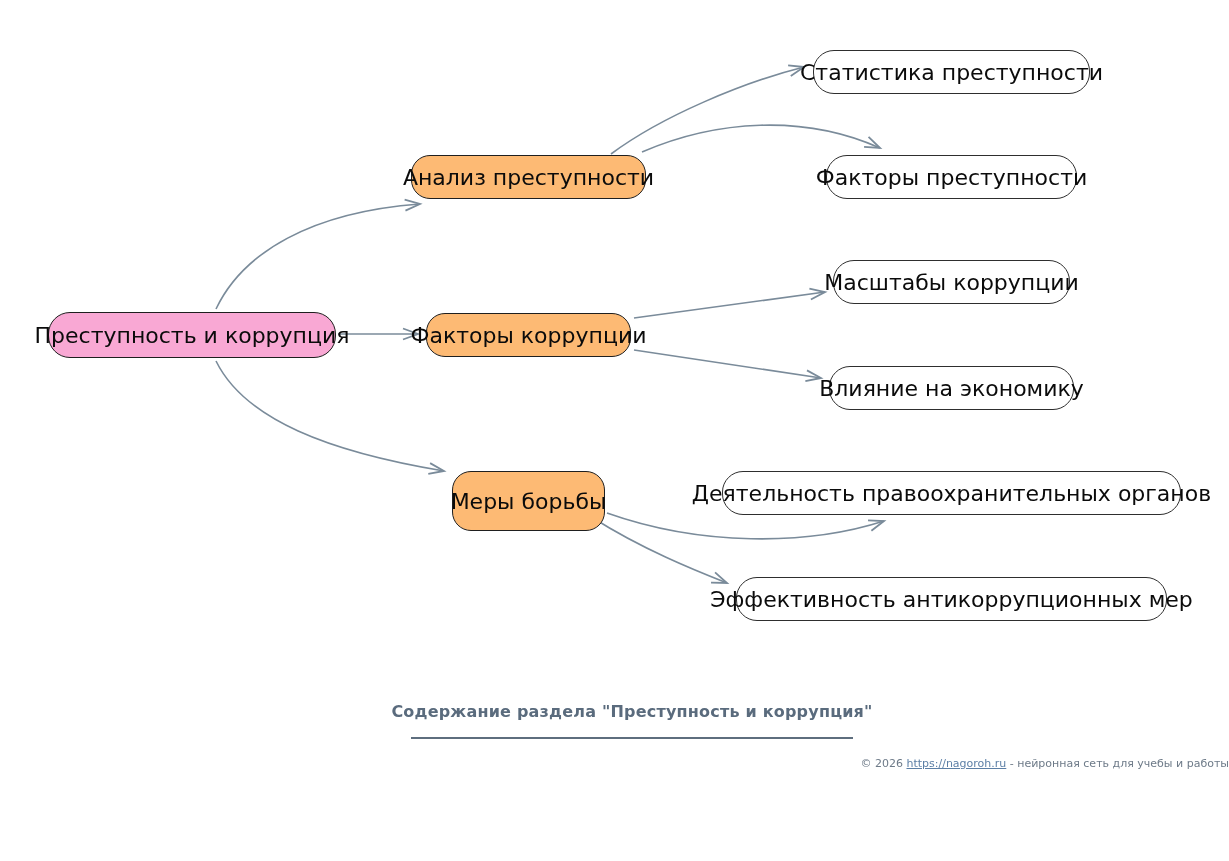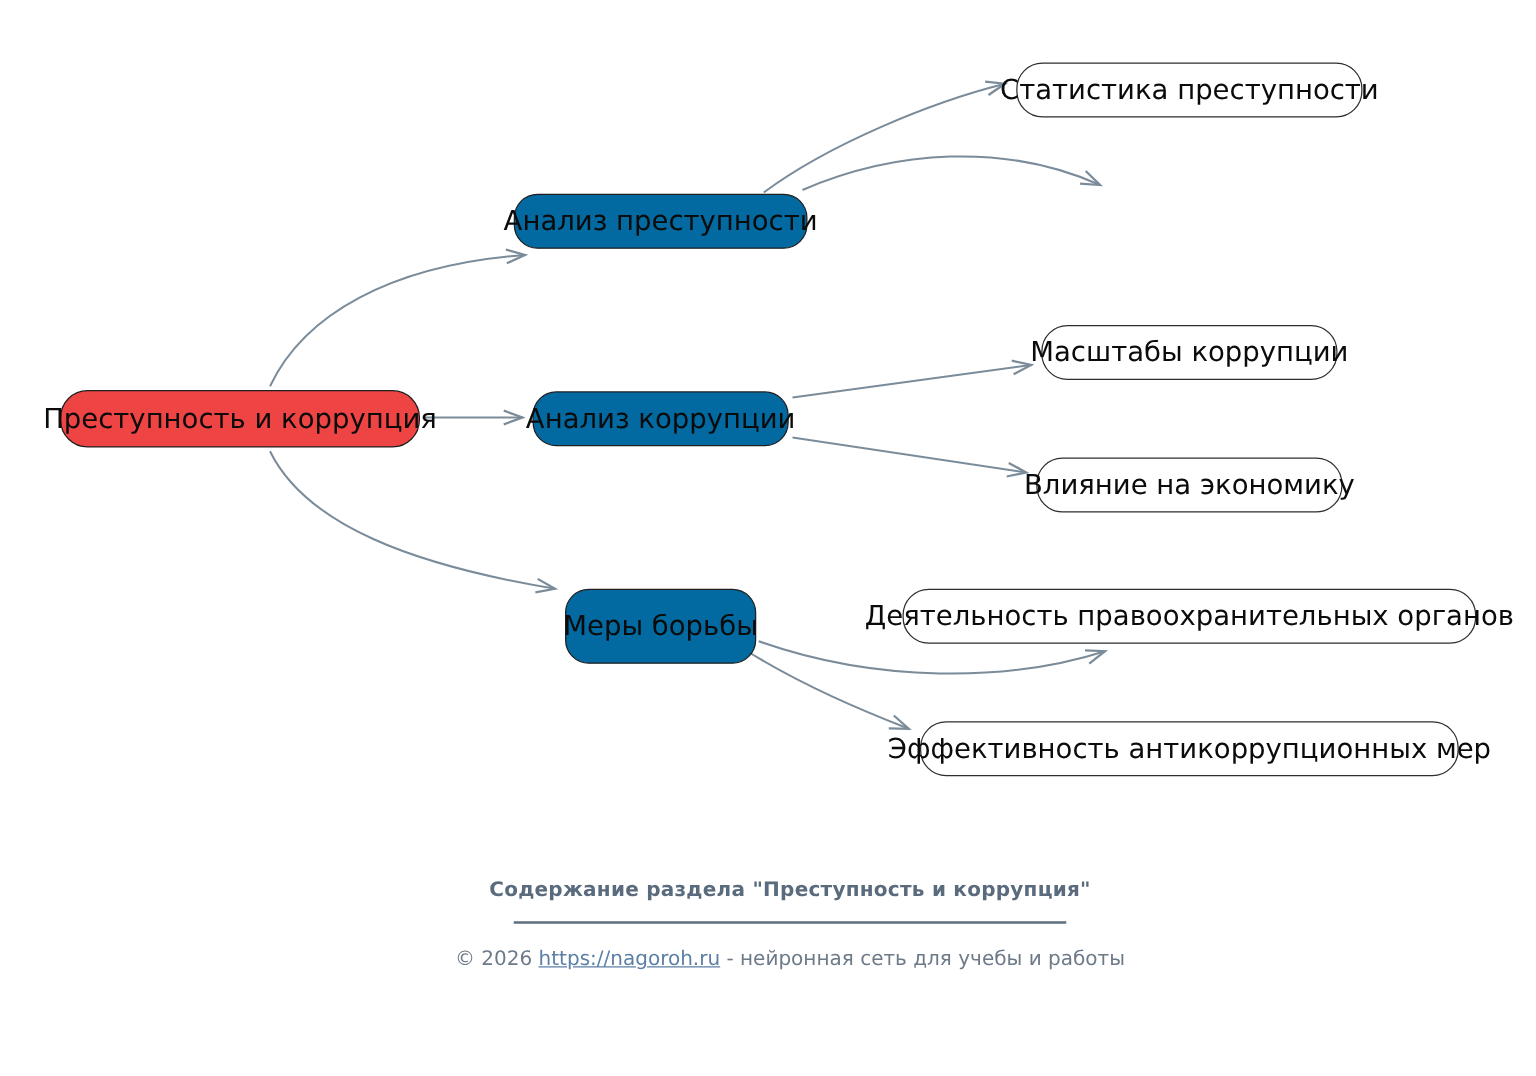--- a/index.html
+++ b/index.html
@@ -21,22 +21,22 @@
     display: flex;
     align-items: center;
     justify-content: center;
     white-space: nowrap;
     font-size: 22px;
     color: #0b0b0b;
     box-sizing: border-box;
     border: 1.7px solid #1f1f1f;
     background: #ffffff;
   }
-  .node.root   { background: #ef4444; border-radius: 22px; }
-  .node.branch { background: #0369a1; border-radius: 19px; }
+  .node.root   { background: #f9a8d4; border-radius: 22px; }
+  .node.branch { background: #fdba74; border-radius: 19px; }
   .node.leaf   { background: #ffffff; border-color: #2e2e2e; border-radius: 21px; }
 
   #node-root    { left: 48px;  top: 312px; width: 288px; height: 46px; }
   #node-branch0 { left: 411px; top: 155px; width: 235px; height: 44px; }
   #node-branch1 { left: 426px; top: 313px; width: 205px; height: 44px; }
   #node-branch2 { left: 452px; top: 471px; width: 153px; height: 60px; }
   #node-leaf0   { left: 813px; top: 50px;  width: 277px; height: 44px; }
   #node-leaf1   { left: 826px; top: 155px; width: 251px; height: 44px; }
   #node-leaf2   { left: 833px; top: 260px; width: 237px; height: 44px; }
   #node-leaf3   { left: 829px; top: 366px; width: 245px; height: 44px; }
@@ -57,22 +57,23 @@
     letter-spacing: 0.2px;
   }
   .footer-divider {
     width: 442px;
     height: 0;
     margin: 16px auto 0 auto;
     border-bottom: 2px solid #5e6e7e;
   }
   .footer-copy {
     margin-top: 18px;
-    font-size: 16px;
+    font-size: 11px;
     color: #6d7a88;
+    text-align: right;
   }
   .footer-copy .link {
     color: #5c7fa6;
     text-decoration: underline;
     cursor: pointer;
   }
 </style>
 </head>
 <body>
 
@@ -98,28 +99,31 @@
   </svg>
 
   <div class="node root" id="node-root">
     <span>Преступность и коррупция</span>
   </div>
 
   <div class="node branch" id="node-branch0">
     <span>Анализ преступности</span>
   </div>
   <div class="node branch" id="node-branch1">
-    <span>Анализ коррупции</span>
+    <span>Факторы коррупции</span>
   </div>
   <div class="node branch" id="node-branch2">
     <span>Меры борьбы</span>
   </div>
 
   <div class="node leaf" id="node-leaf0">
     <span>Статистика преступности</span>
+  </div>
+  <div class="node leaf" id="node-leaf1">
+    <span>Факторы преступности</span>
   </div>
   <div class="node leaf" id="node-leaf3">
     <span>Влияние на экономику</span>
   </div>
   <div class="node leaf" id="node-leaf2">
     <span>Масштабы коррупции</span>
   </div>
   <div class="node leaf" id="node-leaf4">
     <span>Деятельность правоохранительных органов</span>
   </div>

